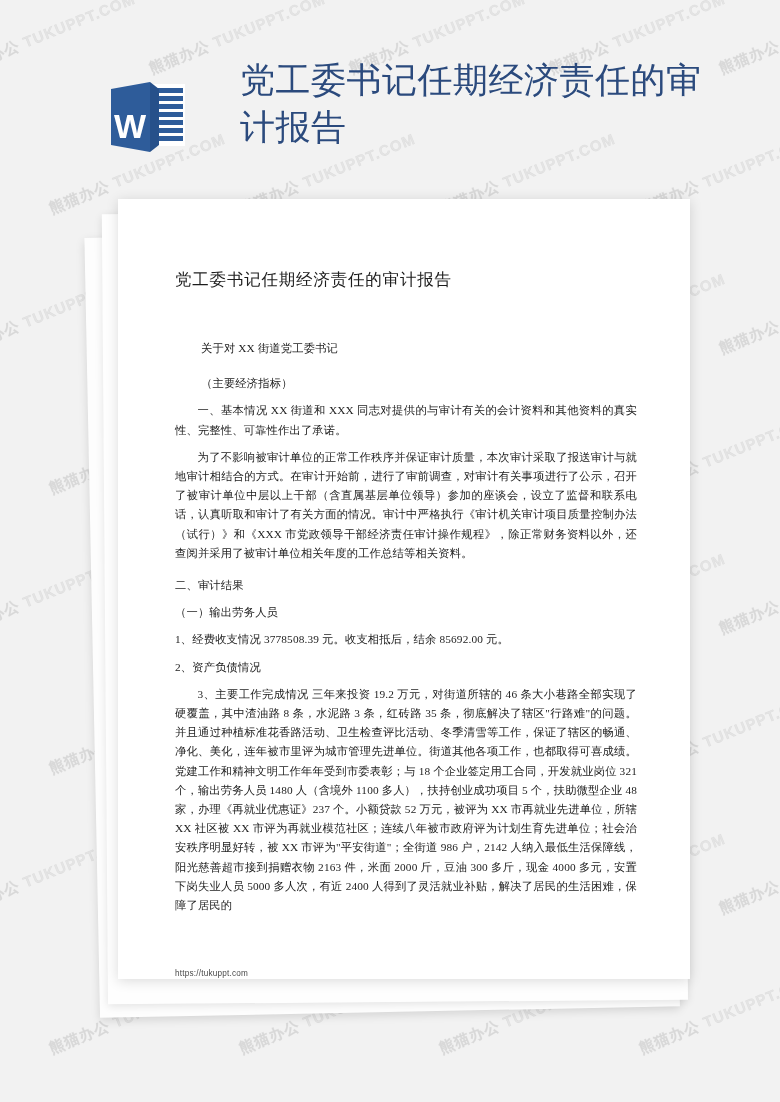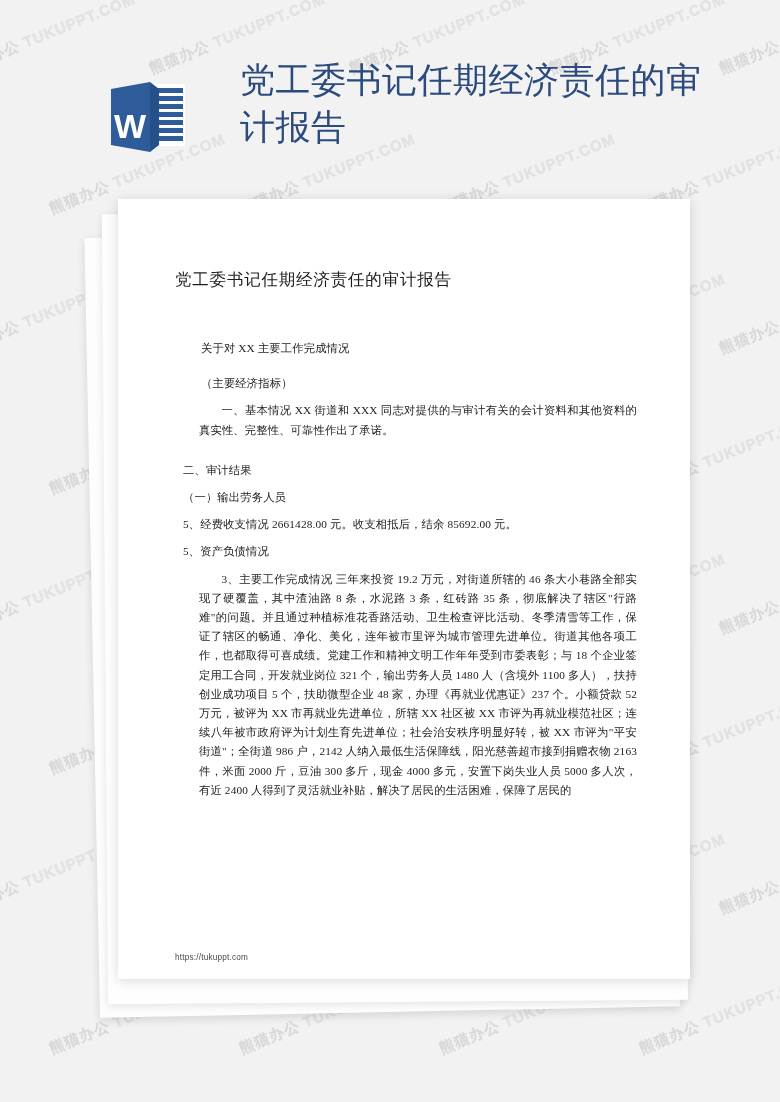--- a/index.html
+++ b/index.html
@@ -150,31 +150,31 @@
   .para {
     font-family: "Liberation Serif", "DejaVu Serif", serif;
     font-size: 11.3px;
     line-height: 19.2px;
     color: #222222;
     text-align: justify;
     letter-spacing: 0.15px;
   }
 
   .para.centerish { margin-left: 26px; }
-  .para.indent2   { text-indent: 2em; margin-left: 24px; }
-  .para.indent1   { margin-left: 8px; }
+  .para.indent2   { text-indent: 2em; }
+  .para.indent1   { margin-left: 0; }
 
   .spacer-sm { height: 8px; }
   .spacer-md { height: 13px; }
 
   
   #page-url {
     position: absolute;
     left: 57px;
-    top: 754px;
+    top: 770px;
     font-family: "Liberation Sans", sans-serif;
     font-size: 8.2px;
     color: #4a4a4a;
     letter-spacing: 0.2px;
   }
 </style>
 </head>
 <body>
 
 <div id="watermark-layer">
@@ -220,35 +220,36 @@
 
   <div id="page-back-2"></div>
   <div id="page-back-1"></div>
 
   <div id="page-front">
     <div id="page-content">
 
       <div class="doc-title">党工委书记任期经济责任的审计报告</div>
 
       <div id="body-block">
-          <div class="para centerish">关于对 XX 主要工作完成情况</div>
+          <div class="para centerish">关于对 XX 街道党工委书记</div>
           <div class="spacer-sm"></div>
           <div class="spacer-sm"></div>
           <div class="para centerish">（主要经济指标）</div>
           <div class="spacer-sm"></div>
           <div class="para indent2">一、基本情况 XX 街道和 XXX 同志对提供的与审计有关的会计资料和其他资料的真实性、完整性、可靠性作出了承诺。</div>
           <div class="spacer-sm"></div>
+          <div class="para indent2">为了不影响被审计单位的正常工作秩序并保证审计质量，本次审计采取了报送审计与就地审计相结合的方式。在审计开始前，进行了审前调查，对审计有关事项进行了公示，召开了被审计单位中层以上干部（含直属基层单位领导）参加的座谈会，设立了监督和联系电话，认真听取和审计了有关方面的情况。审计中严格执行《审计机关审计项目质量控制办法（试行）》和《XXX 市党政领导干部经济责任审计操作规程》，除正常财务资料以外，还查阅并采用了被审计单位相关年度的工作总结等相关资料。</div>
           <div class="spacer-md"></div>
           <div class="para indent1">二、审计结果</div>
           <div class="spacer-sm"></div>
           <div class="para indent1">（一）输出劳务人员</div>
           <div class="spacer-sm"></div>
-          <div class="para indent1">5、经费收支情况 2661428.00 元。收支相抵后，结余 85692.00 元。</div>
-          <div class="spacer-sm"></div>
-          <div class="para indent1">5、资产负债情况</div>
+          <div class="para indent1">1、经费收支情况 3778508.39 元。收支相抵后，结余 85692.00 元。</div>
+          <div class="spacer-sm"></div>
+          <div class="para indent1">2、资产负债情况</div>
           <div class="spacer-sm"></div>
           <div class="para indent2">3、主要工作完成情况 三年来投资 19.2 万元，对街道所辖的 46 条大小巷路全部实现了硬覆盖，其中渣油路 8 条，水泥路 3 条，红砖路 35 条，彻底解决了辖区"行路难"的问题。并且通过种植标准花香路活动、卫生检查评比活动、冬季清雪等工作，保证了辖区的畅通、净化、美化，连年被市里评为城市管理先进单位。街道其他各项工作，也都取得可喜成绩。党建工作和精神文明工作年年受到市委表彰；与 18 个企业签定用工合同，开发就业岗位 321 个，输出劳务人员 1480 人（含境外 1100 多人），扶持创业成功项目 5 个，扶助微型企业 48 家，办理《再就业优惠证》237 个。小额贷款 52 万元，被评为 XX 市再就业先进单位，所辖 XX 社区被 XX 市评为再就业模范社区；连续八年被市政府评为计划生育先进单位；社会治安秩序明显好转，被 XX 市评为"平安街道"；全街道 986 户，2142 人纳入最低生活保障线，阳光慈善超市接到捐赠衣物 2163 件，米面 2000 斤，豆油 300 多斤，现金 4000 多元，安置下岗失业人员 5000 多人次，有近 2400 人得到了灵活就业补贴，解决了居民的生活困难，保障了居民的</div>
           <div class="spacer-md"></div>
         </div>
 
       <div id="page-url">https://tukuppt.com</div>
     </div>
   </div>
 </div>
 

